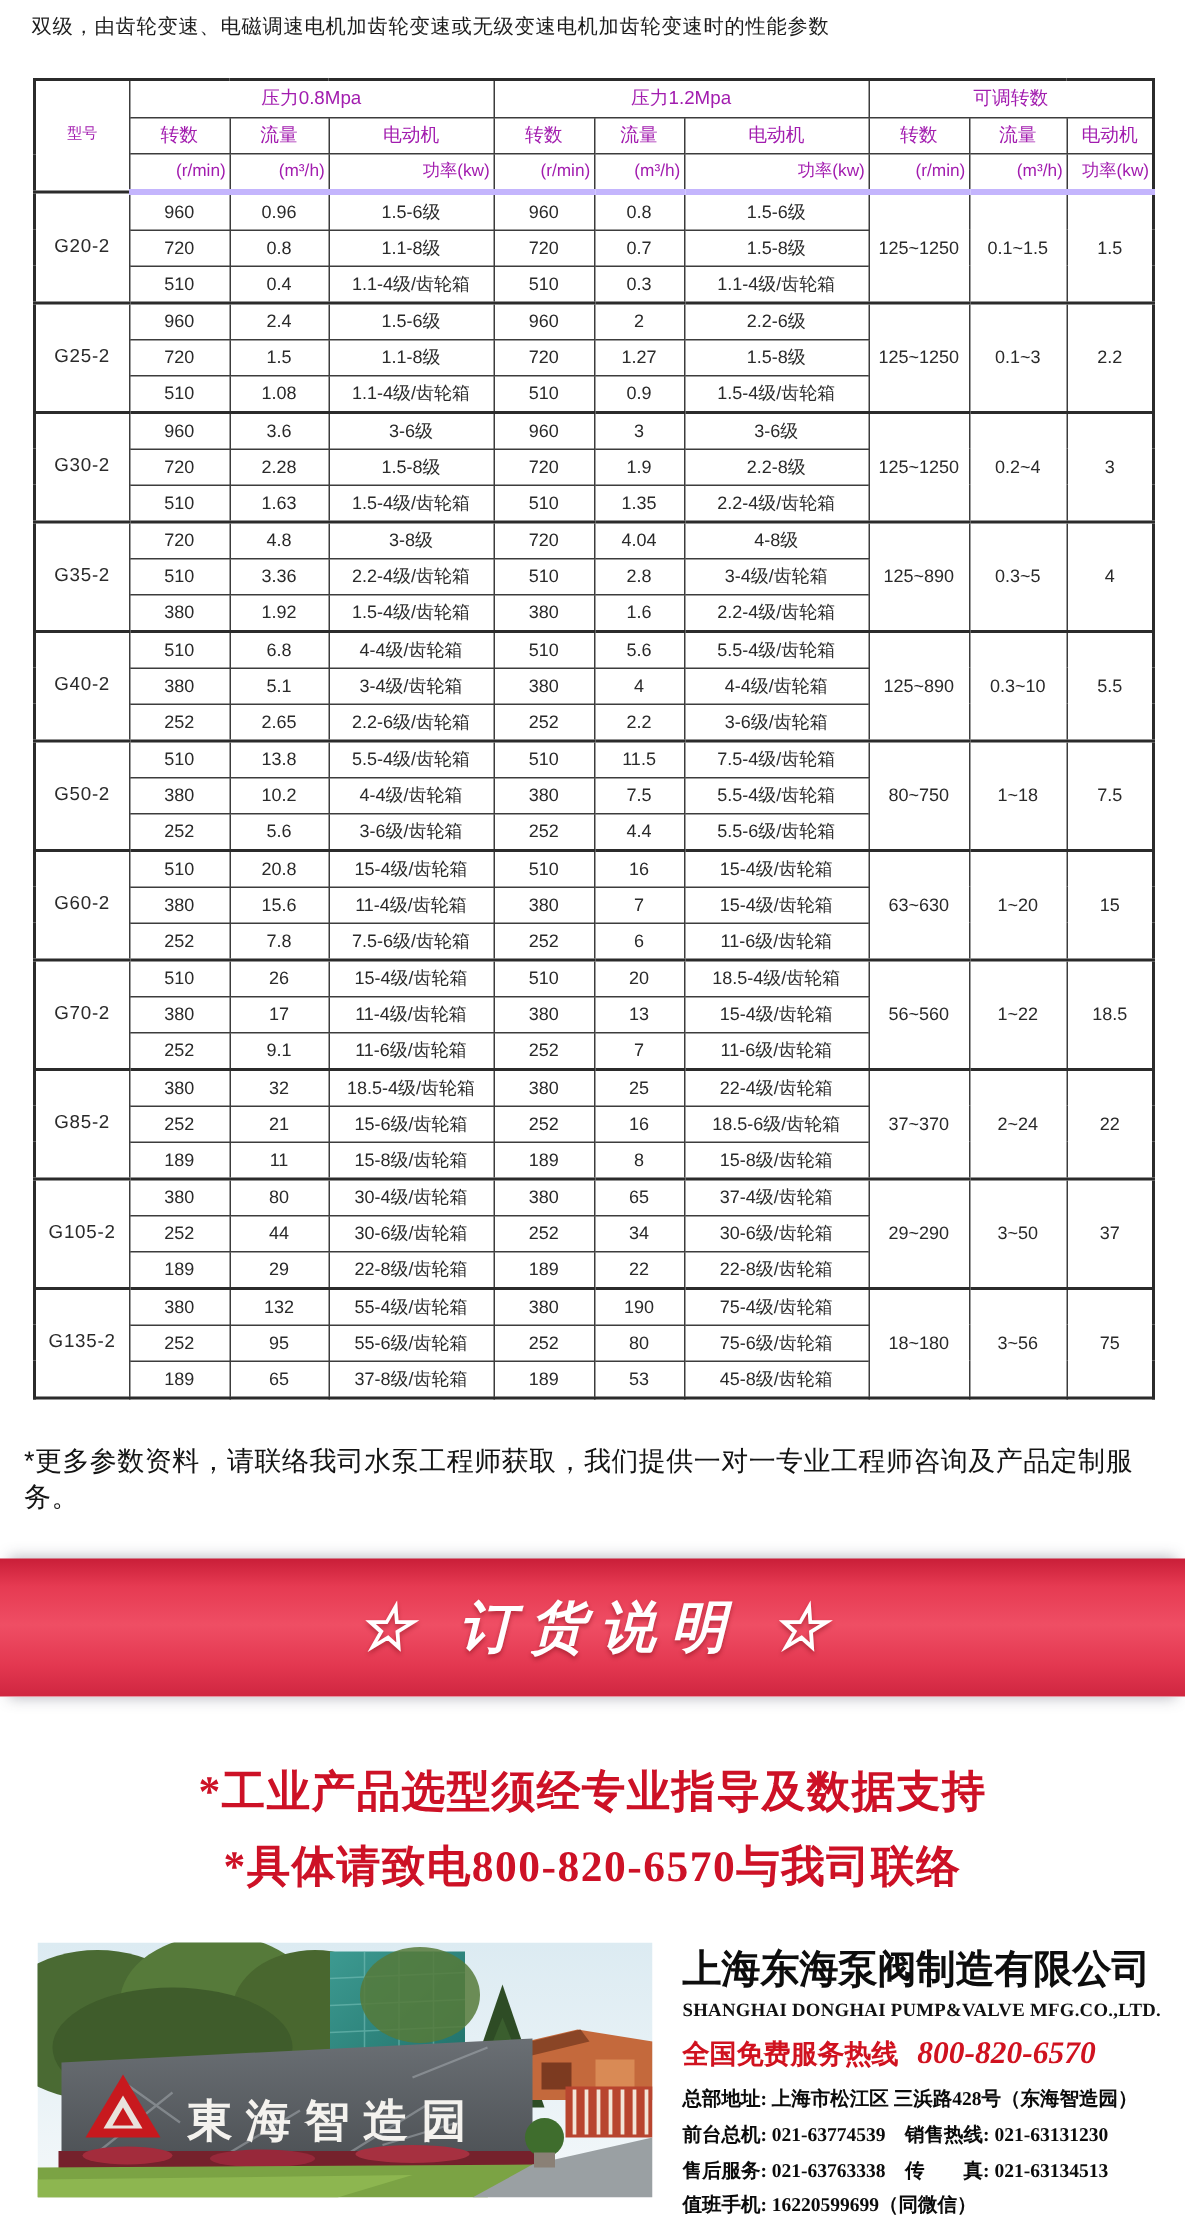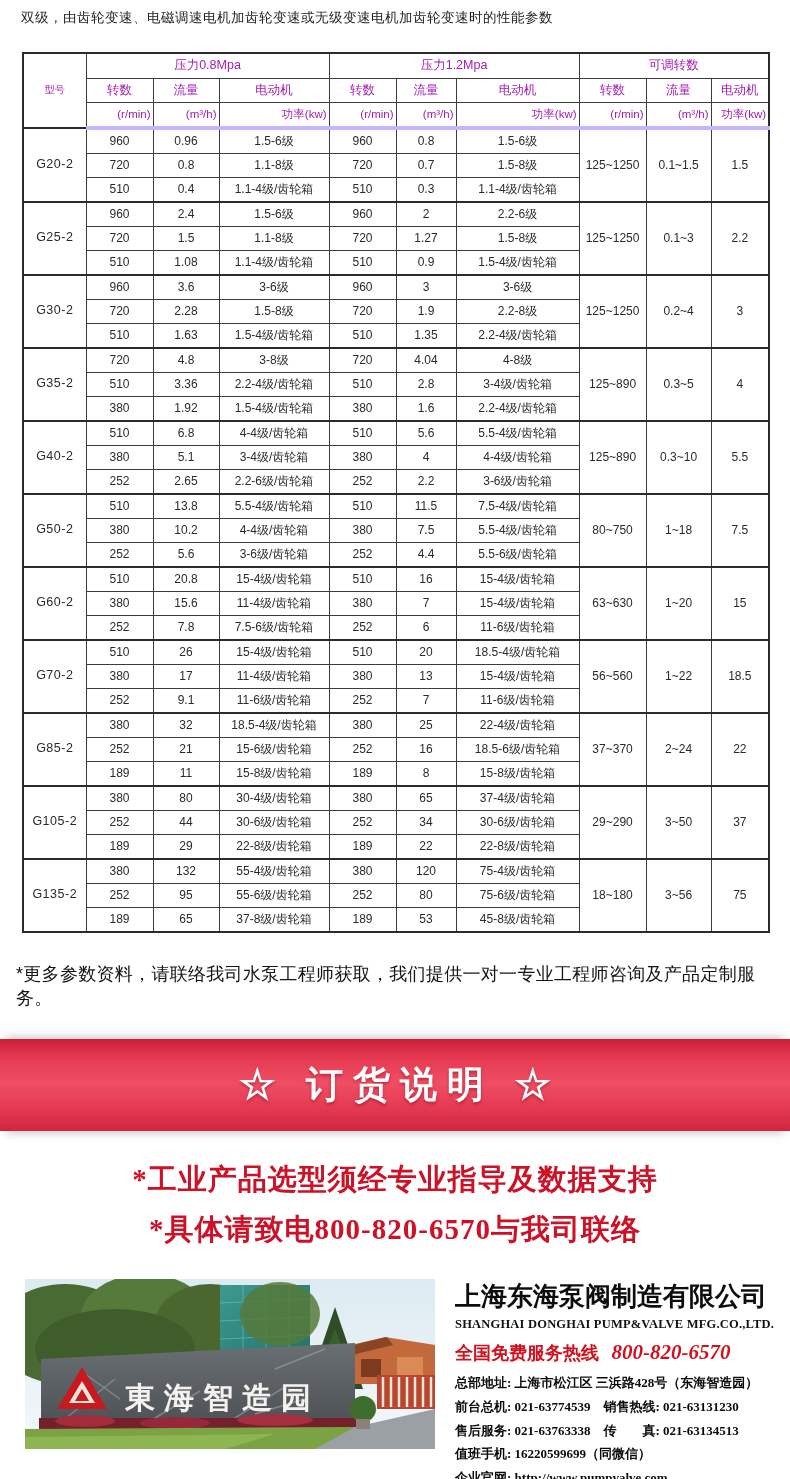--- a/index.html
+++ b/index.html
@@ -32,23 +32,23 @@
     margin:29px 0 0 16px; font-size:18px; color:#141414; letter-spacing:0.3px;
   }
   .banner {
     margin-top:29px; width:790px; height:92px;
     background:linear-gradient(180deg,#c91e38 0%,#e63a52 20%,#ef4e64 48%,#e33750 78%,#cf2640 100%);
     display:flex; align-items:center; justify-content:center;
     box-shadow:0 -7px 9px -6px rgba(60,60,80,.35), 0 7px 9px -6px rgba(60,60,80,.35);
   }
   .banner-text {
     color:#ffffff; font-size:37px; font-weight:bold; letter-spacing:10px;
-    text-shadow:0 2px 3px rgba(120,10,20,.45); padding-left:10px;
-  }
-  .notice { margin-top:24px; text-align:center; }
+    text-shadow:0 2px 3px rgba(120,10,20,.45); padding-left:10px;font-style:italic;
+  }
+  .notice { margin-top:40px; text-align:center; }
   .notice-line {
     font-family:"Liberation Serif", serif; font-weight:bold; color:#cd1126;
     font-size:29px; line-height:1.72; letter-spacing:1px;
   }
   .footer { display:flex; margin:25px 0 0 25px; }
   .photo-wrap { width:410px; height:170px; flex:none; }
   .photo-wrap svg { display:block; width:410px; height:170px; }
   .info { margin-left:20px; width:318px; flex:none; }
   .company-cn {
     font-size:26px; font-weight:bold; color:#0d0d0d; letter-spacing:0px; white-space:nowrap;
@@ -400,21 +400,21 @@
           <td>189</td>
           <td>22</td>
           <td>22-8级/齿轮箱</td>
         </tr>
         <tr class="group-start">
           <td rowspan="3" class="model">G135-2</td>
           <td>380</td>
           <td>132</td>
           <td>55-4级/齿轮箱</td>
           <td>380</td>
-          <td>120</td>
+          <td>190</td>
           <td>75-4级/齿轮箱</td>
           <td rowspan="3" class="adj">18~180</td>
           <td rowspan="3" class="adj">3~56</td>
           <td rowspan="3" class="adj">75</td>
         </tr>
         <tr>
           <td>252</td>
           <td>95</td>
           <td>55-6级/齿轮箱</td>
           <td>252</td>

